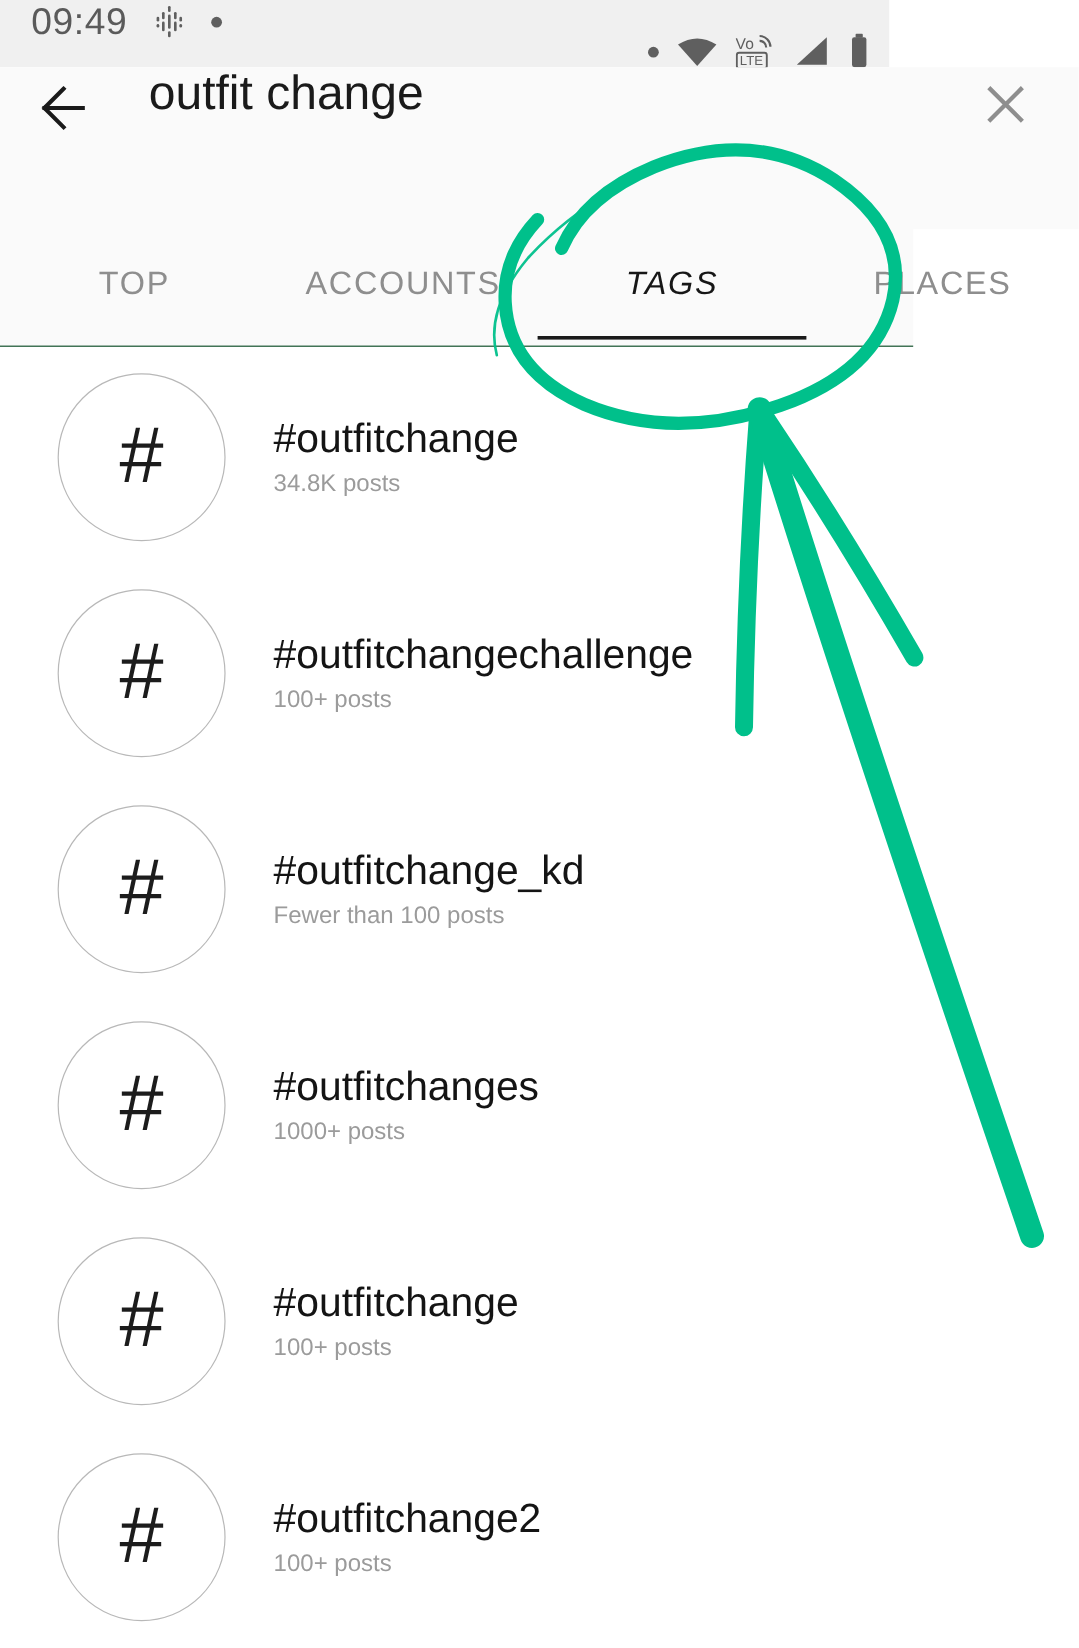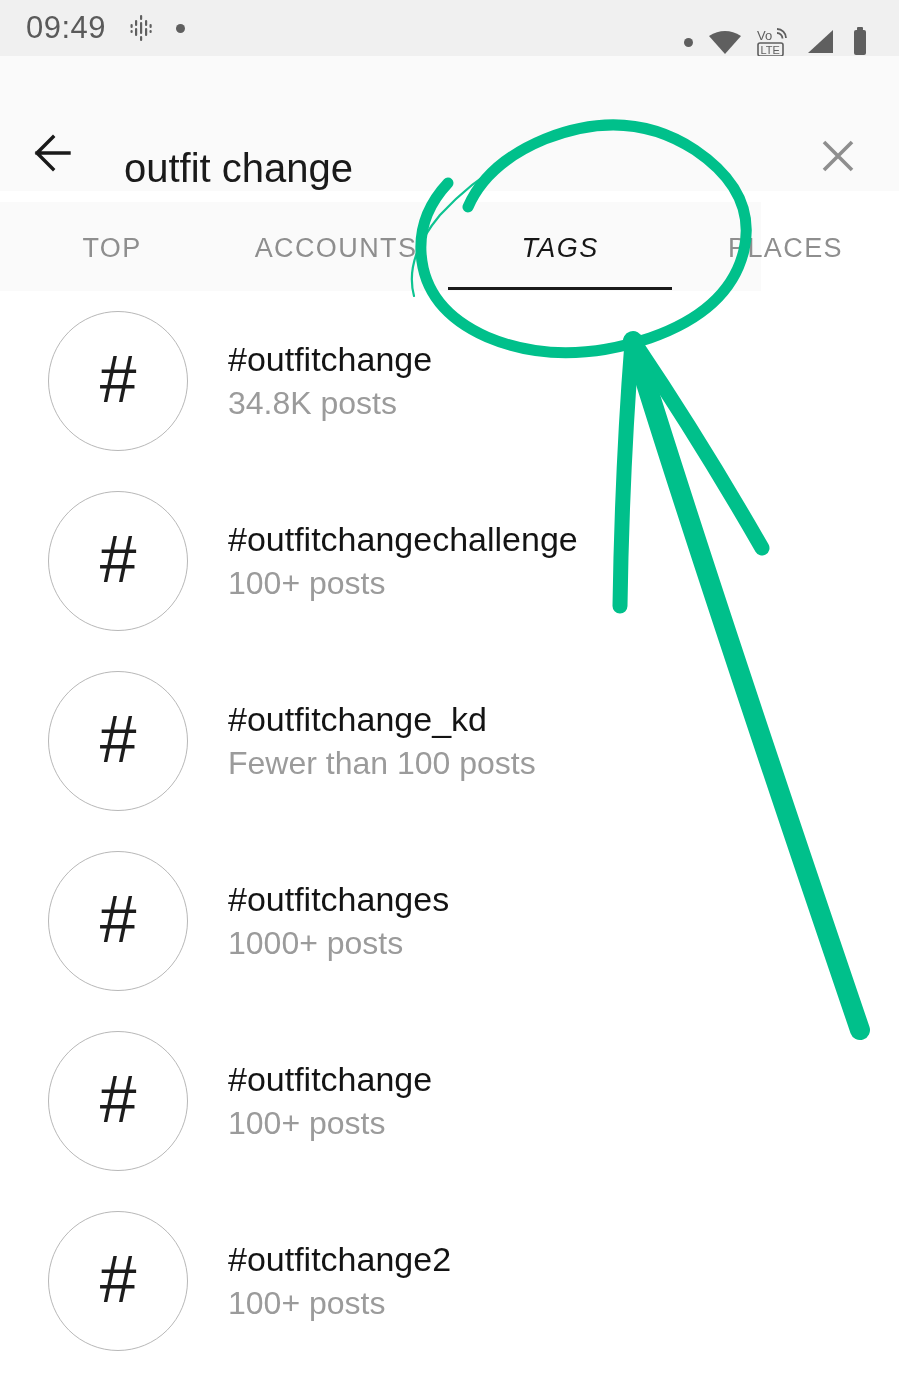--- a/index.html
+++ b/index.html
@@ -14,26 +14,26 @@
     position: relative;
     overflow: hidden;
     font-family: "Liberation Sans", sans-serif;
     -webkit-font-smoothing: antialiased;
   }
 
   
   .status-bar {
     position: absolute;
     left: 0; top: 0;
-    width: 899px; height: 56px;
+    width: 741px; height: 56px;
     background: #f0f0f0;
     display: flex;
-    align-items: center;
-    box-sizing: border-box;
-    padding: 0 30px 0 26px;
+    align-items: flex-start;
+    box-sizing: border-box;
+    padding: 0 16px 0 26px;
   }
   .status-left {
     display: flex;
     align-items: center;
     gap: 20px;
   }
   .status-clock {
     font-size: 31px;
     color: #5a5a5a;
     letter-spacing: 0.5px;
@@ -55,21 +55,21 @@
   .assistant-icon { display: block; }
   .wifi-icon, .signal-icon, .battery-icon, .volte-icon { display: block; }
 
   
   .search-header {
     position: absolute;
     left: 0; top: 56px;
     width: 899px; height: 135px;
     background: #fafafa;
     display: flex;
-    align-items: flex-end;
+    align-items: flex-start;
     box-sizing: border-box;
     padding: 0 28px 0 26px;
   }
   .back-btn {
     width: 72px; height: 72px;
     display: flex; align-items: center; justify-content: center;
     flex: 0 0 auto;
     cursor: pointer;
   }
   .search-value {
@@ -84,24 +84,24 @@
   .clear-btn {
     width: 66px; height: 66px;
     display: flex; align-items: center; justify-content: center;
     flex: 0 0 auto;
     cursor: pointer;
   }
 
   
   .tab-bar {
     position: absolute;
-    left: 0; top: 202px;
+    left: 0; top: 190px;
     width: 761px; height: 99px;
     background: #fafafa;
-    border-bottom: 6px solid #14532d;
+    border-bottom: 1px solid #14532d;
     box-sizing: border-box;
   }
   .tab {
     position: absolute;
     top: 0;
     height: 93px;
     display: flex;
     align-items: center;
     justify-content: center;
     font-size: 27px;
@@ -164,21 +164,21 @@
     gap: 6px;
   }
   .tag-name {
     font-size: 34px;
     color: #141414;
     font-family: "Liberation Sans", sans-serif;
     line-height: 1.15;
     white-space: nowrap;
   }
   .tag-count {
-    font-size: 32px;
+    font-size: 20px;
     color: #9b9b9b;
     font-family: "Liberation Sans", sans-serif;
     line-height: 1.15;
     white-space: nowrap;
   }
 
   
   .annotation-layer {
     position: absolute;
     left: 0; top: 0;

